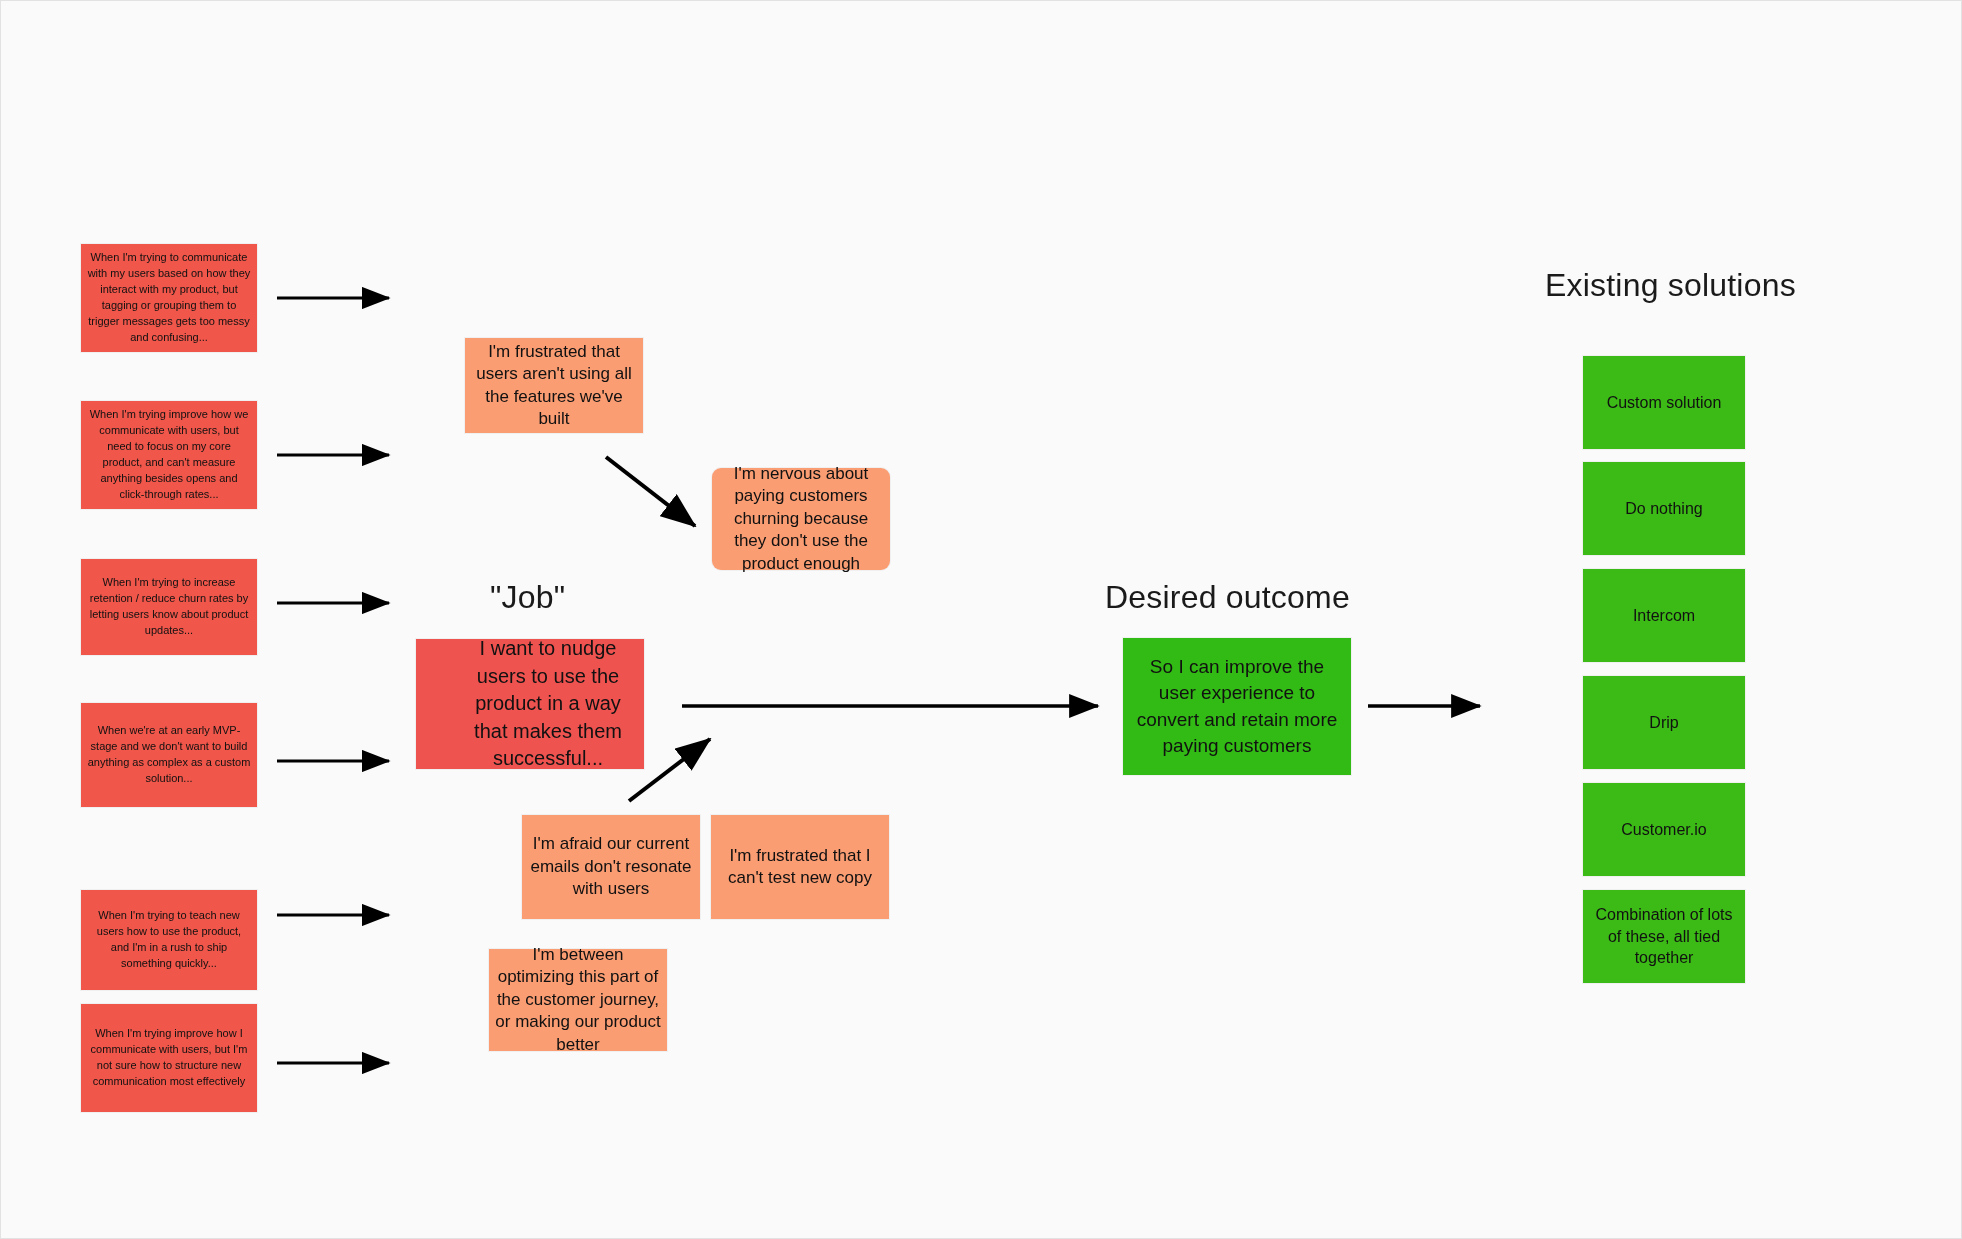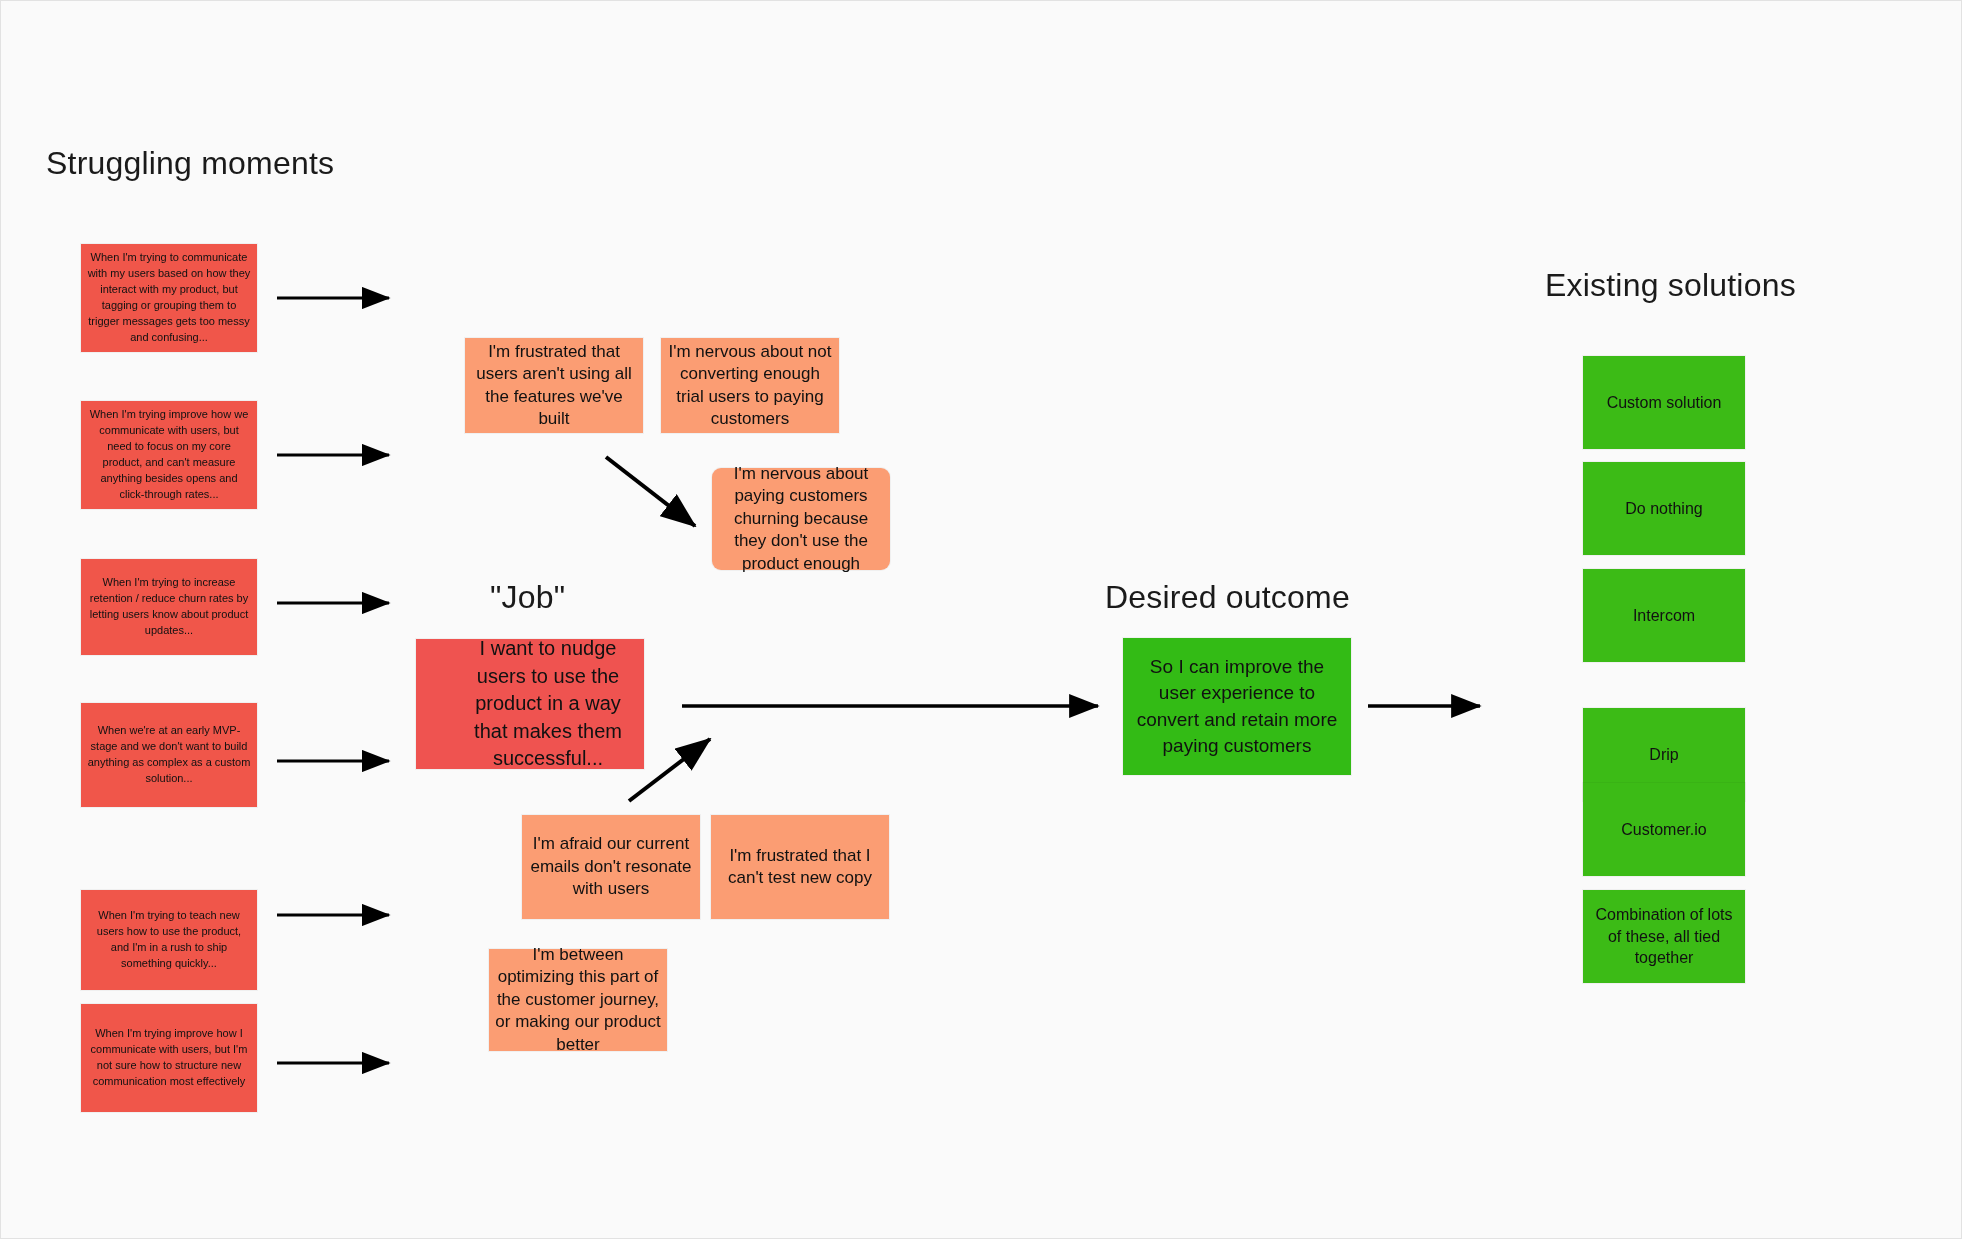--- a/index.html
+++ b/index.html
@@ -65,21 +65,20 @@
     font-size: 16px;
     line-height: 1.35;
   }
   .arrow { position: absolute; overflow: visible; }
 </style>
 </head>
 <body>
 
 <div id="canvas">
 
-  <div class="section-title" style="left:45px; top:144px;">Struggling moments</div>
 
   <div class="section-title" style="left:489px; top:578px;">"Job"</div>
 
   <div class="section-title" style="left:1104px; top:578px;">Desired outcome</div>
 
   <div class="section-title" style="left:1544px; top:266px;">Existing solutions</div>
 
   <div class="note note-struggle" style="left:80px; top:243px; width:176px; height:108px;">
     <span>When I'm trying to communicate with my users based on how they interact with my product, but tagging or grouping them to trigger messages gets too messy and confusing...</span>
   </div>
@@ -101,23 +100,20 @@
   </div>
 
   <div class="note note-struggle" style="left:80px; top:1003px; width:176px; height:108px;">
     <span>When I'm trying improve how I communicate with users, but I'm not sure how to structure new communication most effectively</span>
   </div>
 
   <div class="note note-orange" style="left:464px; top:337px; width:178px; height:95px;">
     <span>I'm frustrated that users aren't using all the features we've built</span>
   </div>
 
-  <div class="note note-orange" style="left:660px; top:337px; width:178px; height:95px;">
-    <span>I'm nervous about not converting enough trial users to paying customers</span>
-  </div>
 
   <div class="note note-orange" style="left:711px; top:467px; width:178px; height:102px;border-radius:9px;">
     <span>I'm nervous about paying customers churning because they don't use the product enough</span>
   </div>
 
   <div class="note note-job" style="left:415px; top:638px; width:228px; height:130px;">
     <span>I want to nudge users to use the product in a way that makes them successful...</span>
   </div>
 
   <div class="note note-orange" style="left:521px; top:814px; width:178px; height:104px;">
@@ -141,21 +137,21 @@
   </div>
 
   <div class="note note-solution" style="left:1582px; top:461px; width:162px; height:93px;">
     <span>Do nothing</span>
   </div>
 
   <div class="note note-solution" style="left:1582px; top:568px; width:162px; height:93px;">
     <span>Intercom</span>
   </div>
 
-  <div class="note note-solution" style="left:1582px; top:675px; width:162px; height:93px;margin-top:32px;">
+  <div class="note note-solution" style="left:1582px; top:675px; width:162px; height:93px;">
     <span>Drip</span>
   </div>
 
   <div class="note note-solution" style="left:1582px; top:782px; width:162px; height:93px;">
     <span>Customer.io</span>
   </div>
 
   <div class="note note-solution" style="left:1582px; top:889px; width:162px; height:93px;">
     <span>Combination of lots of these, all tied together</span>
   </div>

